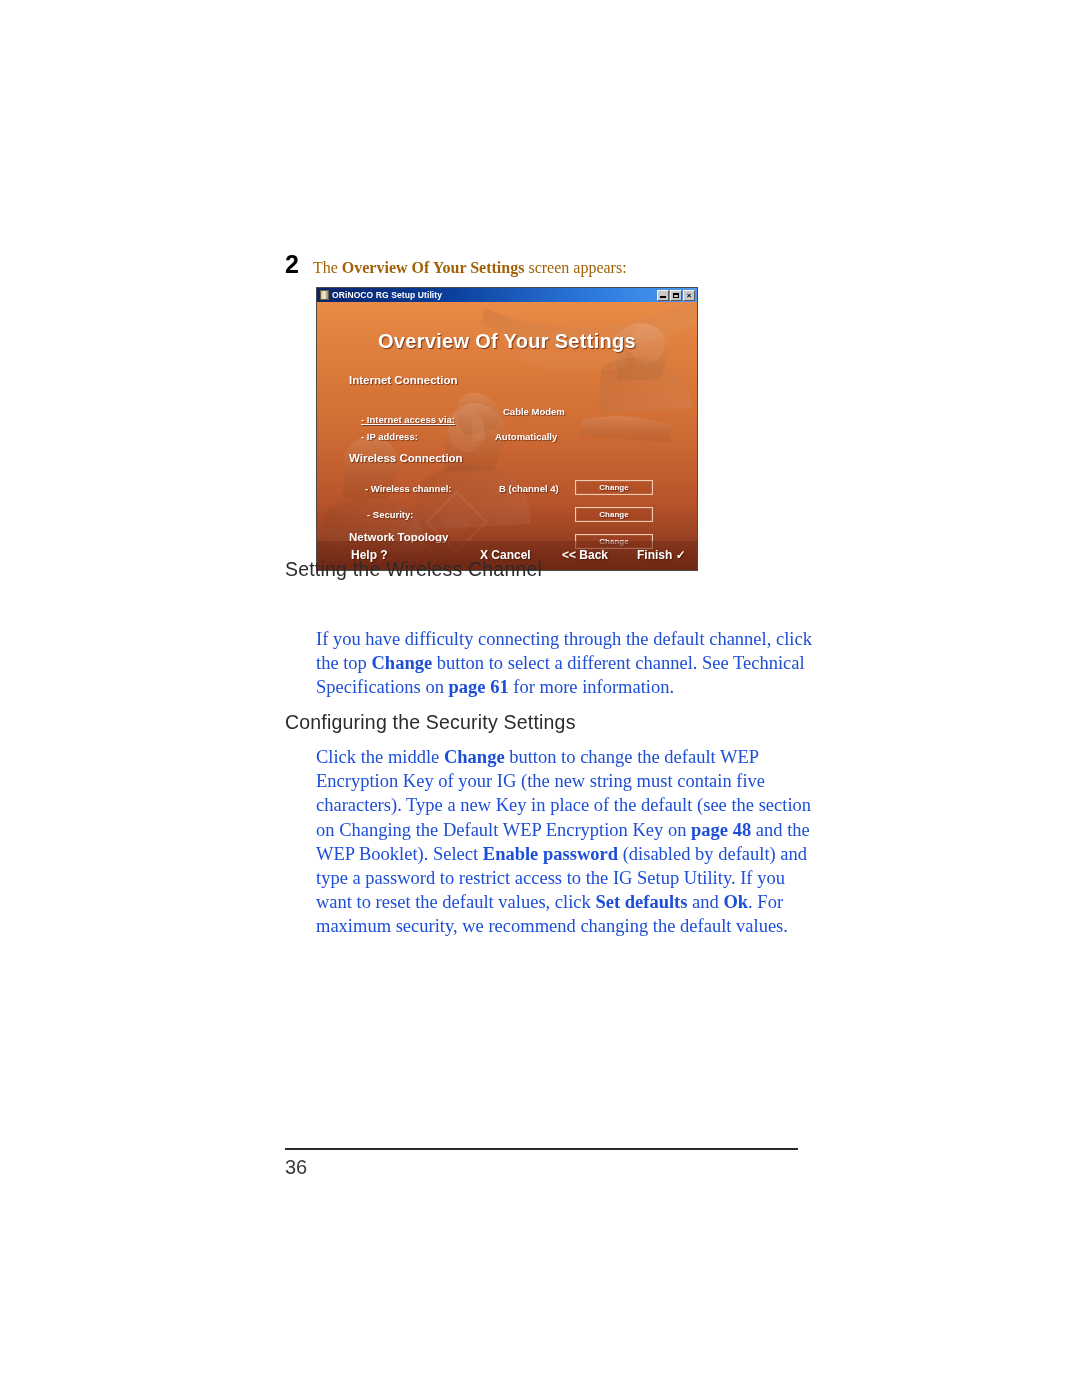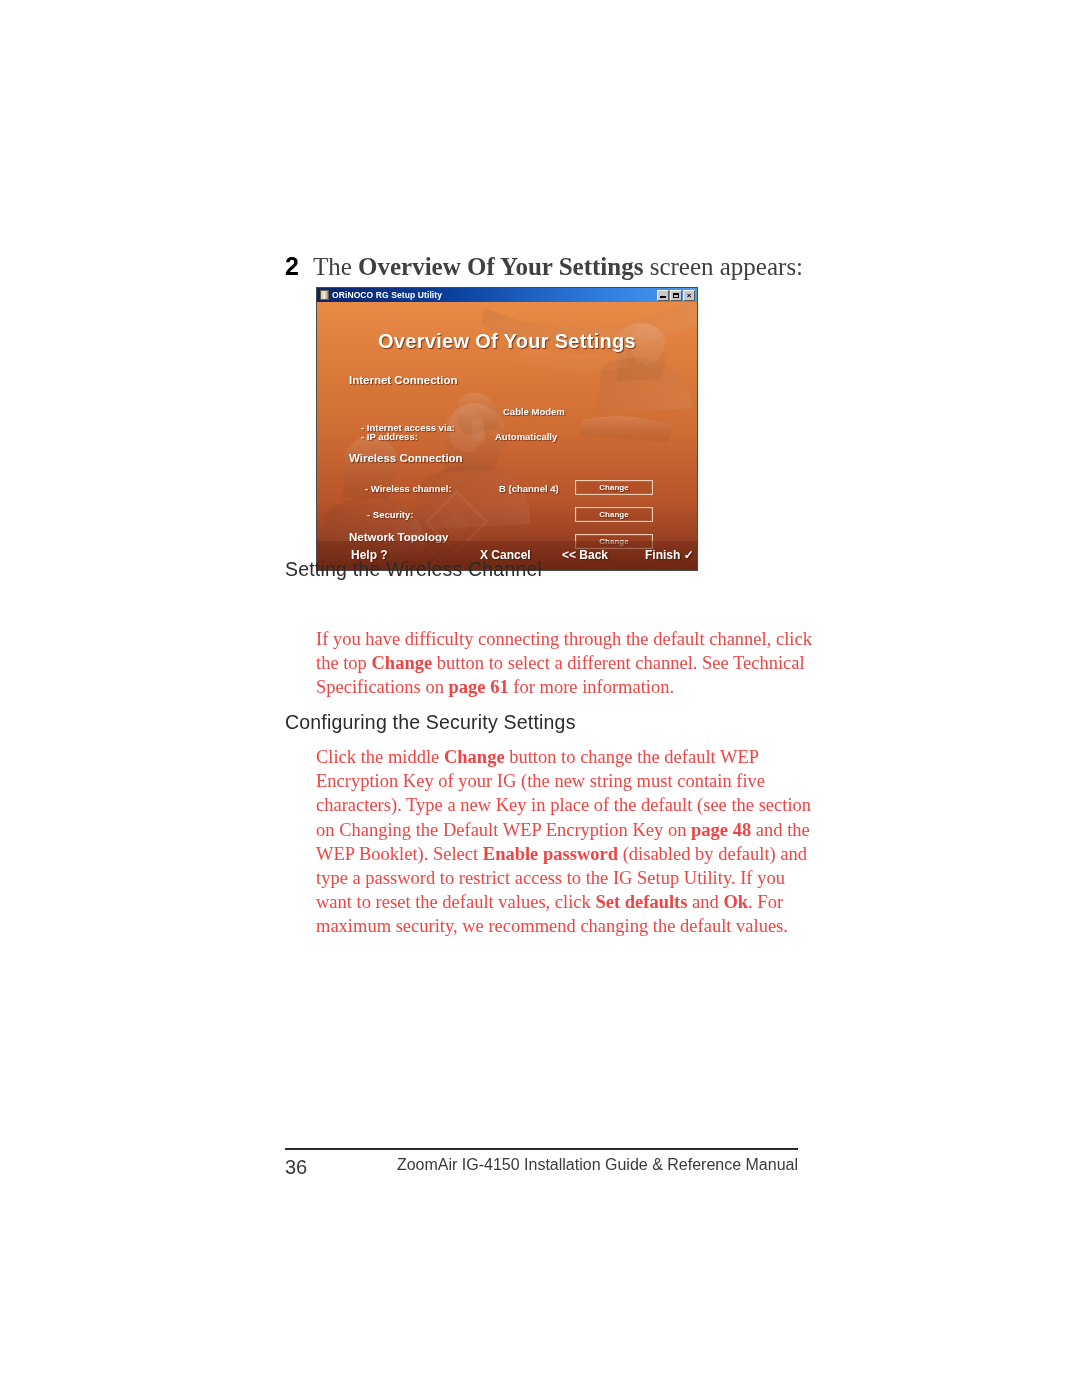--- a/index.html
+++ b/index.html
@@ -32,22 +32,22 @@
   .step-num {
     font-family: "Liberation Sans", sans-serif;
     font-weight: bold;
     font-size: 25px;
     color: #000;
     line-height: 1;
     margin-right: 14px;
   }
   .step-text {
     font-family: "Liberation Serif", serif;
-    font-size: 25px;
-    color: #404040;
+    font-size: 16px;
+    color: #a16207;
     line-height: 1.2;
     white-space: nowrap;
   }
   .step-text b { font-weight: bold; }
 
   
   .winshot {
     position: absolute;
     left: 316px;
     top: 287px;
@@ -228,21 +228,21 @@
     font-size: 19.5px;
     color: #2b2b2b;
     letter-spacing: 0.2px;
     white-space: nowrap;
   }
   .para {
     position: absolute;
     font-family: "Liberation Serif", serif;
     font-size: 18.5px;
     line-height: 24.2px;
-    color: #ef4444;
+    color: #1d4ed8;
     width: 500px;
   }
   .para b { font-weight: bold; }
 
   
   .foot-rule {
     position: absolute;
     left: 285px;
     top: 1148px;
     width: 513px;
@@ -328,50 +328,49 @@
           <path d="M156 118 l10 -2 l4 22 l-14 2 z" fill="#ffffff" opacity="0.10"></path>
 
           <path d="M168 6 q60 26 128 18 q40 -6 84 -28 l2 26 q-58 26 -118 24 q-60 -2 -98 -24 z" fill="url(#dk)"></path>
           <path d="M206 44 q56 14 104 4 l2 16 q-56 14 -110 -6 z" fill="#ffffff" opacity="0.06"></path>
         </svg>
       </div>
 
       <div class="wiz-title">Overview Of Your Settings</div>
 
       <div class="sect-head" style="left:32px; top:72px;">Internet Connection</div>
-      <div class="row-label" style="left:44px; top:120px;">- Internet access via:</div>
+      <div class="row-label" style="left:44px; top:112px;text-decoration:underline;">- Internet access via:</div>
       <div class="row-value" style="left:186px; top:104px;">Cable Modem</div>
       <div class="row-label" style="left:44px; top:129px;">- IP address:</div>
       <div class="row-value" style="left:178px; top:129px;">Automatically</div>
 
       <div class="sect-head" style="left:32px; top:150px;">Wireless Connection</div>
       <div class="row-label" style="left:48px; top:181px;">- Wireless channel:</div>
       <div class="row-value" style="left:182px; top:181px;">B (channel 4)</div>
       <div class="chg-btn" style="left:258px; top:178px;">Change</div>
 
       <div class="row-label" style="left:50px; top:207px;">- Security:</div>
       <div class="chg-btn" style="left:258px; top:205px;">Change</div>
 
       <div class="sect-head" style="left:32px; top:229px;">Network Topology</div>
       <div class="chg-btn" style="left:258px; top:232px;">Change</div>
 
       <div class="win-footer">
         <div class="foot-btn" style="left:22px;padding-left:12px;">Help ?</div>
         <div class="foot-btn" style="left:163px;text-align:center;">X Cancel</div>
         <div class="foot-btn" style="left:245px;">&lt;&lt; Back</div>
-        <div class="foot-btn" style="left:328px;"><span>Finish</span>
+        <div class="foot-btn" style="left:320px;"><span>Finish</span>
              <span class="check">✓</span></div>
       </div>
 
     </div>
   </div>
 
   <h2 class="doc-head" style="left:285px; top:558px;">Setting the Wireless Channel</h2>
   <div class="para" style="left:316px; top:627px;"><span>If you have difficulty connecting through the default channel, click the top </span><b>Change</b><span> button to select a different channel. See Technical Specifications on </span><b>page 61</b><span> for more information.</span></div>
 
   <h2 class="doc-head" style="left:285px; top:711px;">Configuring the Security Settings</h2>
   <div class="para" style="left:316px; top:745px;"><span>Click the middle </span><b>Change</b><span> button to change the default WEP Encryption Key of your IG (the new string must contain five characters). Type a new Key in place of the default (see the section on Changing the Default WEP Encryption Key on </span><b>page 48</b><span> and the WEP Booklet). Select </span><b>Enable password</b><span> (disabled by default) and type a password to restrict access to the IG Setup Utility. If you want to reset the default values, click </span><b>Set defaults</b><span> and </span><b>Ok</b><span>. For maximum security, we recommend changing the default values.</span></div>
 
   <div class="foot-rule"></div>
   <div class="foot-page">36</div>
-  <div class="foot-title">ZoomAir IG-4150 Installation Guide &amp; Reference Manual</div>
 
 </div>
 
 </body></html>

